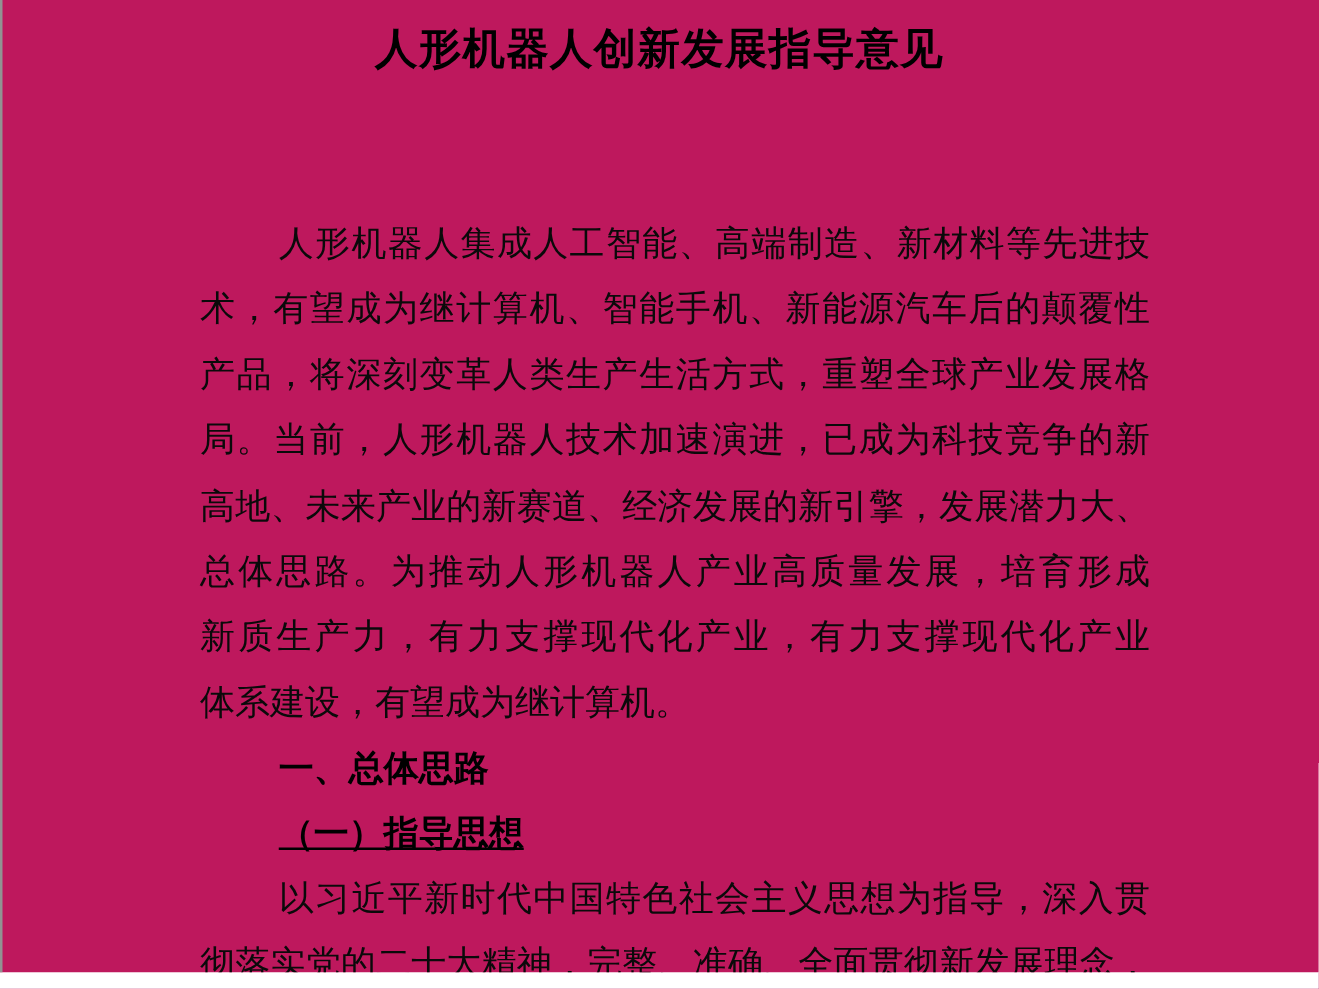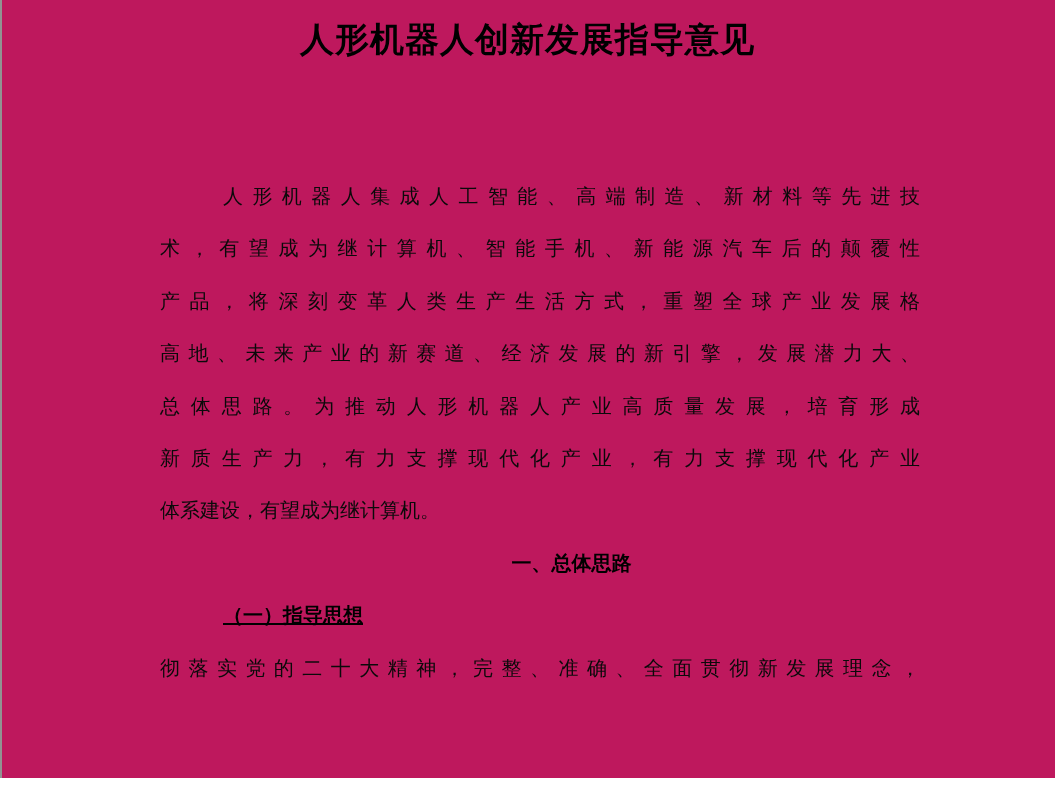--- a/index.html
+++ b/index.html
@@ -38,58 +38,59 @@
   }
   .doc-body {
     position: absolute;
     left: 160px;
     top: 170px;
     width: 760px;
   }
   .row {
     height: 52.4px;
     line-height: 52.4px;
-    font-size: 20px;
+    font-size: 28px;
     white-space: nowrap;
     color: #0a0a0a;
   }
   .row.justify {
     white-space: normal;
     text-align: justify;
     text-align-last: justify;
     text-justify: inter-character;
   }
   .row.indent {
     text-indent: 63px;
   }
   .row.h1 {
     font-family: "Liberation Sans", "DejaVu Sans", sans-serif;
     font-weight: bold;
     color: #000000;
-    text-align: center;
   }
   .row.h2 {
     font-weight: bold;
     color: #000000;
     text-decoration: underline;
   }
 </style>
 </head>
 <body>
 
 <div class="page">
   <div class="page-edge"></div>
 
   <div class="doc-title">人形机器人创新发展指导意见</div>
 
   <div class="doc-body">
     <div class="row justify indent">人形机器人集成人工智能、高端制造、新材料等先进技</div>
     <div class="row justify">术，有望成为继计算机、智能手机、新能源汽车后的颠覆性</div>
     <div class="row justify">产品，将深刻变革人类生产生活方式，重塑全球产业发展格</div>
+    <div class="row justify">局。当前，人形机器人技术加速演进，已成为科技竞争的新</div>
     <div class="row justify">高地、未来产业的新赛道、经济发展的新引擎，发展潜力大、</div>
     <div class="row justify">总体思路。为推动人形机器人产业高质量发展，培育形成</div>
     <div class="row justify">新质生产力，有力支撑现代化产业，有力支撑现代化产业</div>
     <div class="row">体系建设，有望成为继计算机。</div>
     <div class="row h1 indent">一、总体思路</div>
     <div class="row h2 indent">（一）指导思想</div>
+    <div class="row justify indent">以习近平新时代中国特色社会主义思想为指导，深入贯</div>
     <div class="row justify">彻落实党的二十大精神，完整、准确、全面贯彻新发展理念，</div>
   </div>
 </div>
 
 </body></html>

